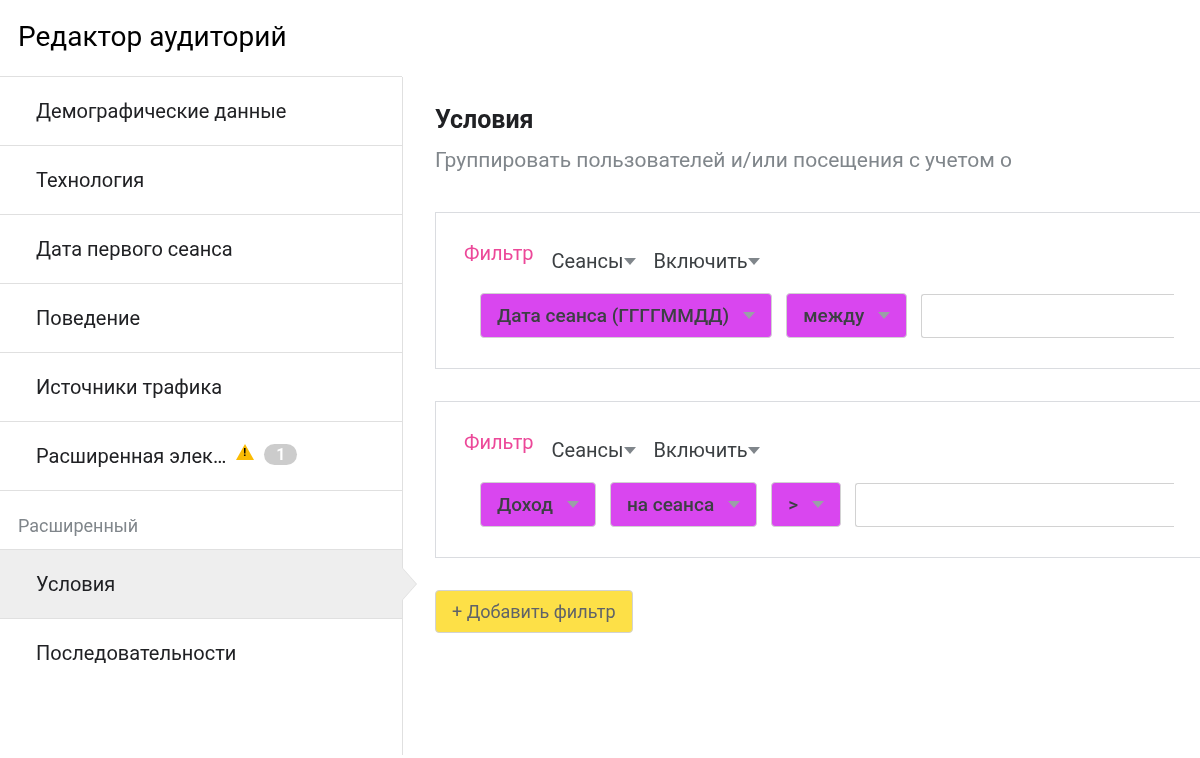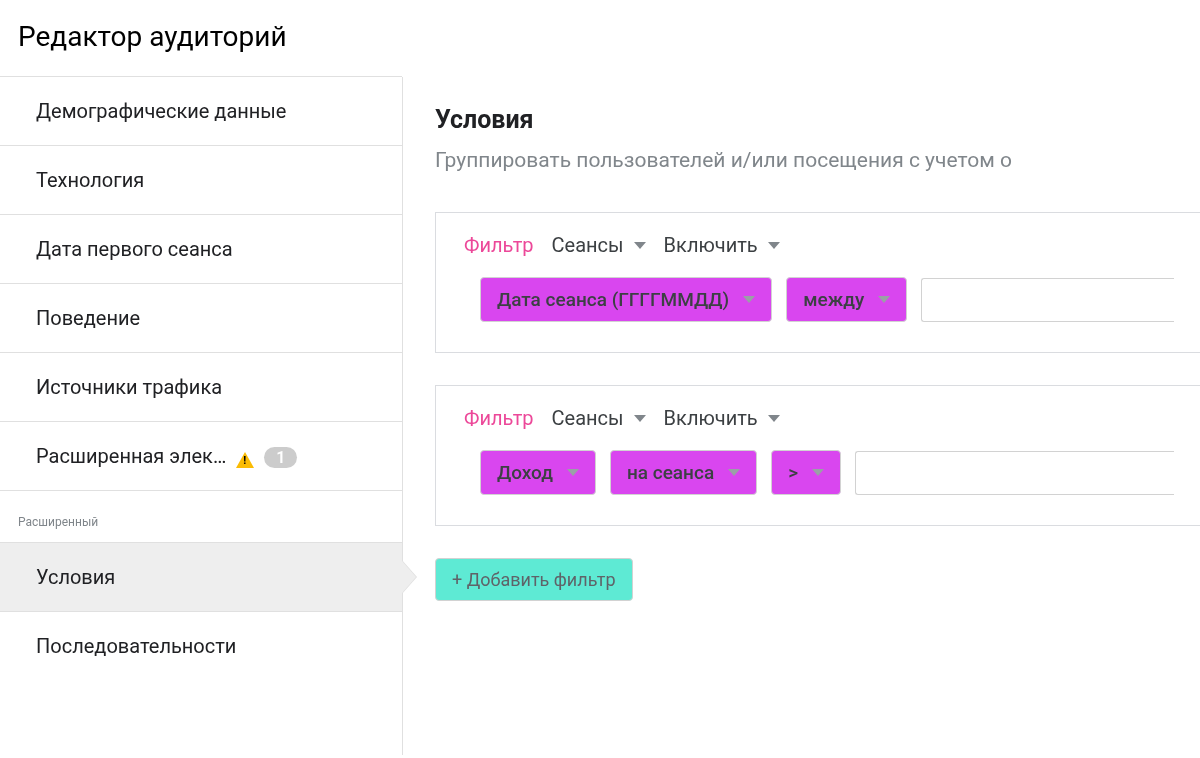--- a/index.html
+++ b/index.html
@@ -26,26 +26,26 @@
     flex-shrink: 0;
   }
   .sidebar-item {
     padding: 22px 36px;
     font-size: 20px;
     border-top: 1px solid #e0e0e0;
     border-bottom: 1px solid #e0e0e0;
     margin-top: -1px;
     cursor: pointer;
     display: flex;
-    align-items: flex-end;
+    align-items: flex-start;
     gap: 10px;
   }
   .sidebar-group-label {
     padding: 24px 18px 14px;
-    font-size: 12px;
+    font-size: 18px;
     color: #80868b;
   }
   .sidebar-item.active {
     position: relative;
     background: #eeeeee;
     border-top: 1px solid #e0e0e0;
     border-bottom: 1px solid #e0e0e0;
   }
   .sidebar-item.active::after {
     content: "";
@@ -119,23 +119,23 @@
     display: flex;
     align-items: center;
     gap: 18px;
     padding: 20px 28px;
     font-size: 20px;
   }
   .filter-header .label { color: #ec4899; }
   .dd {
     display: inline-flex;
     align-items: center;
-    gap: 10px;
     cursor: pointer;
     color: #3c4043;
+    margin-top: 16px;
   }
   .caret {
     width: 0; height: 0;
     border-left: 6px solid transparent;
     border-right: 6px solid transparent;
     border-top: 7px solid #80868b;
   }
   .filter-body {
     padding: 0 28px 30px 44px;
     display: flex;
@@ -169,21 +169,21 @@
     font-size: 18px;
     background: #fff;
   }
   .add-filter-btn {
     display: inline-block;
     border: 1px solid #d2d2d2;
     border-radius: 4px;
     padding: 10px 16px;
     font-size: 18px;
     color: #5f6368;
-    background: #5eead4;
+    background: #fde047;
     cursor: pointer;
   }
 </style>
 </head>
 <body>
 
 <div class="header">Редактор аудиторий</div>
 
 <div class="layout">
   <div class="sidebar">

